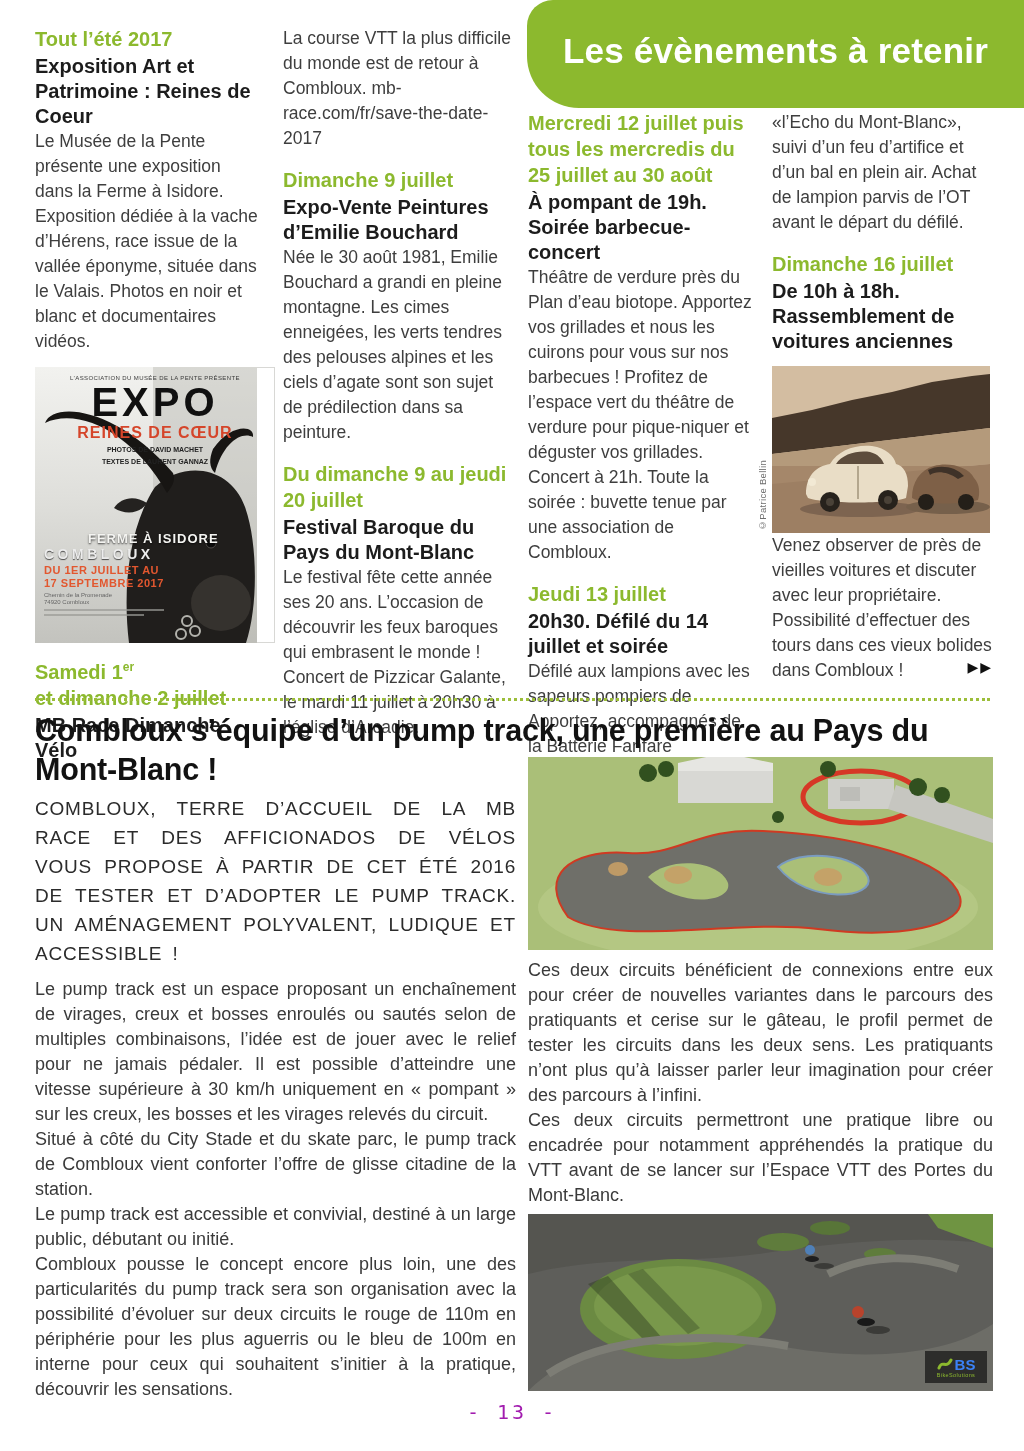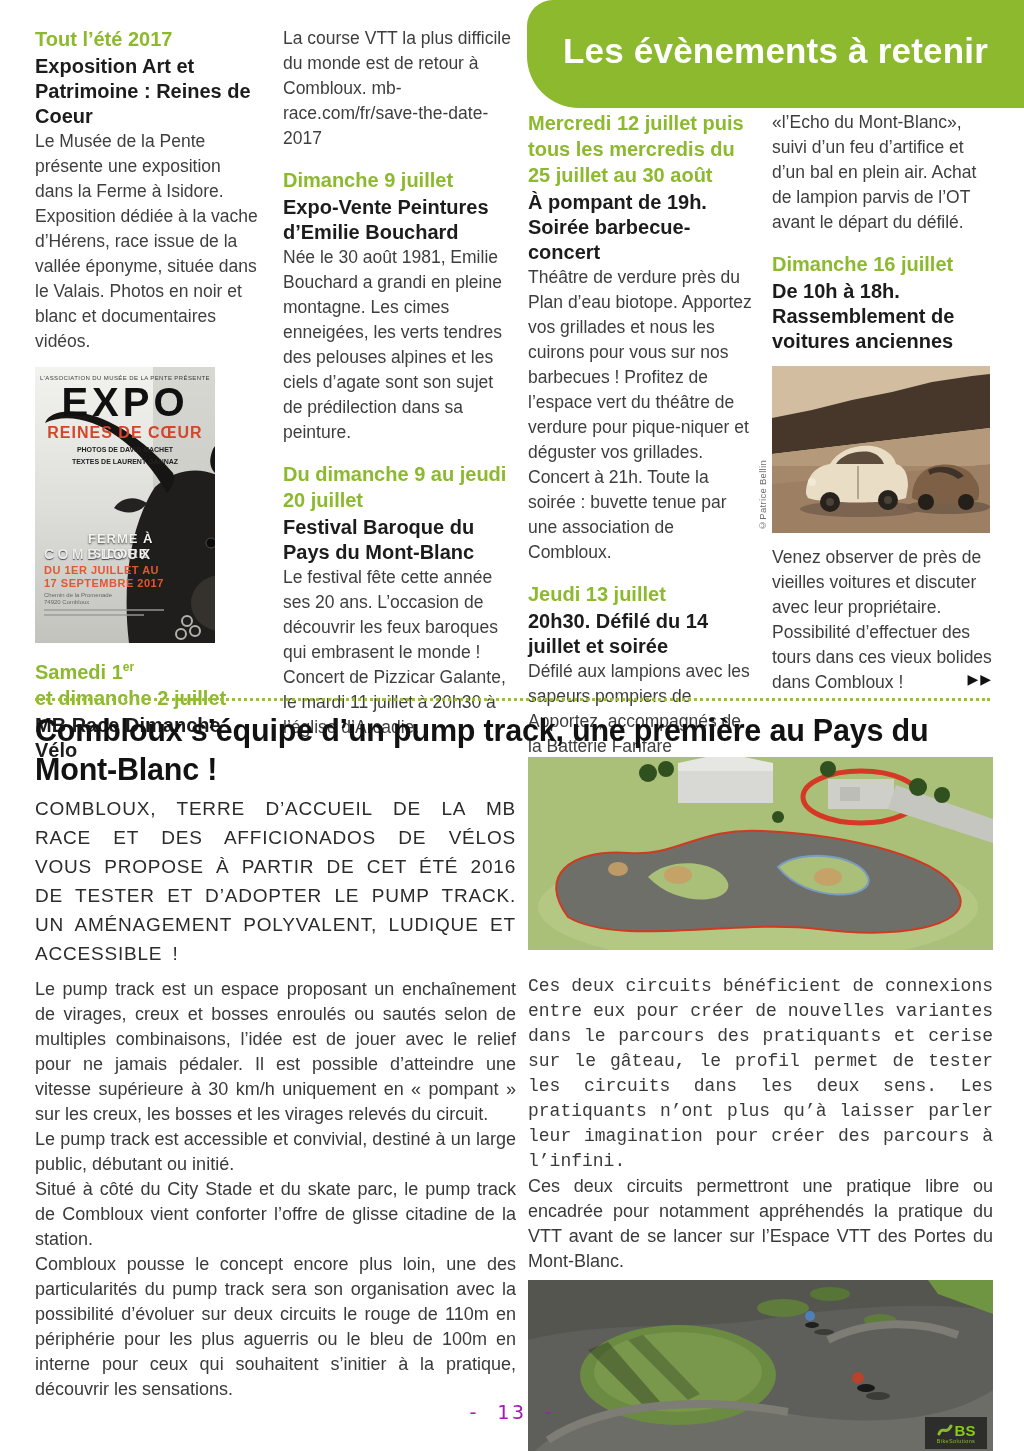--- a/index.html
+++ b/index.html
@@ -28,21 +28,21 @@
 
   .evt-date  { color:#8cb92e; font-weight:700; font-size:20px; line-height:26px; }
   .evt-title { color:#1c1c1c; font-weight:700; font-size:20px; line-height:25px; }
   .evt-body  { font-size:17.5px; line-height:25px; color:#3e3e3e; }
   .mt  { margin-top:16px; }
   .mts { margin-top:2px; }
   sup.ord { font-size:12px; vertical-align:super; line-height:0; }
 
   
   .poster {
-    position:relative; width:180px; height:276px; margin-top:13px;
+    position:relative; width:240px; height:276px; margin-top:13px;
     box-shadow:0 0 0 1px #d8d8d5 inset; overflow:hidden;
   }
   .poster svg { position:absolute; inset:0; }
   .pt { position:absolute; left:0; right:0; text-align:center; }
   .p-tagline { top:8px;  font-size:6px;  color:#3a3a3a; letter-spacing:0.4px; }
   .p-title   { top:15px; font-size:40px; font-weight:800; color:#101010; letter-spacing:4px; line-height:40px; }
   .p-sub     { top:57px; font-size:16px; font-weight:800; color:#d5452a; letter-spacing:1px; }
   .p-credit1 { top:79px; font-size:7px;  font-weight:700; color:#222; }
   .p-credit2 { top:91px; font-size:7px;  font-weight:700; color:#222; }
   .p-left { position:absolute; left:9px; text-align:left; }
@@ -56,21 +56,21 @@
   .p-bar.b1 { top:242px; width:120px; }
   .p-bar.b2 { top:247px; width:100px; }
 
   
   .carphoto { position:relative; width:218px; height:167px; margin-top:12px; }
   .carphoto svg { display:block; }
   .photo-credit {
     position:absolute; left:-15px; bottom:2px; font-size:9.5px; color:#6d6d6d;
     writing-mode:vertical-rl; transform:rotate(180deg); letter-spacing:0.3px;
   }
-  .venez { position:relative; margin-top:12px; }
+  .venez { position:relative; }
   .arrows { position:absolute; right:0; bottom:3px; font-size:14px; color:#111; letter-spacing:2px; }
 
   
   .dotted-sep {
     position:absolute; left:35px; top:698px; width:955px; height:0;
     border-top:3px dotted #9cbe3a;
   }
 
   
   .article-title {
@@ -81,29 +81,29 @@
   .art-left  { position:absolute; left:35px;  top:794px; width:481px; }
   .art-right { position:absolute; left:528px; top:757px; width:465px; }
   .art-lead {
     font-size:19px; line-height:29px; letter-spacing:0.8px; word-spacing:4px;
     color:#2b2b2b; text-align:justify; margin-bottom:9px;
   }
   .art-p { font-size:18px; line-height:25px; color:#3a3a3a; text-align:justify; }
   .figure { position:relative; overflow:hidden; }
   .fig-track { width:465px; height:193px; }
   .fig-photo { width:465px; height:177px; margin-top:6px; }
-  .art-right .art-p.first { margin-top:24px;font-family:Liberation Mono, monospace; }
+  .art-right .art-p.first { margin-top:8px; }
 
   .bs-logo {
     position:absolute; right:6px; bottom:8px; width:62px; height:32px;
     background:rgba(40,40,38,.92); display:flex; align-items:center; justify-content:center;
     flex-direction:column; gap:0;
   }
   .bs-row { display:flex; align-items:center; gap:2px; }
-  .bs-txt { color:#84cc16; font-weight:800; font-size:15px; line-height:15px; }
+  .bs-txt { color:#3b82f6; font-weight:800; font-size:15px; line-height:15px; }
   .bs-sub { color:#8cb92e; font-size:5.5px; letter-spacing:0.4px; line-height:6px; }
 
   .page-number {
     position:absolute; left:0; right:0; top:1400px; text-align:center;
     font-size:20px; color:#a21caf; letter-spacing:3px;
     font-family:"DejaVu Sans Mono","Liberation Mono",monospace;
   }
 </style>
 </head>
 <body>
@@ -218,22 +218,22 @@
     </div>
   </div>
 
   <div class="dotted-sep"></div>
 
   <h1 class="article-title">Combloux s’équipe d’un pump track, une première au Pays du Mont-Blanc !</h1>
 
   <div class="art-left">
     <p class="art-lead">COMBLOUX, TERRE D’ACCUEIL DE LA MB RACE ET DES AFFICIONADOS DE VÉLOS VOUS PROPOSE À PARTIR DE CET ÉTÉ 2016 DE TESTER ET D’ADOPTER LE PUMP TRACK. UN AMÉNAGEMENT POLYVALENT, LUDIQUE ET ACCESSIBLE !</p>
     <p class="art-p">Le pump track est un espace proposant un enchaînement de virages, creux et bosses enroulés ou sautés selon de multiples combinaisons, l’idée est de jouer avec le relief pour ne jamais pédaler. Il est possible d’atteindre une vitesse supérieure à 30 km/h uniquement en « pompant » sur les creux, les bosses et les virages relevés du circuit.</p>
+    <p class="art-p">Situé à côté du City Stade et du skate parc, le pump track de Combloux vient conforter l’offre de glisse citadine de la station.</p>
     <p class="art-p">Le pump track est accessible et convivial, destiné à un large public, débutant ou initié.</p>
-    <p class="art-p">Situé à côté du City Stade et du skate parc, le pump track de Combloux vient conforter l’offre de glisse citadine de la station.</p>
     <p class="art-p">Combloux pousse le concept encore plus loin, une des particularités du pump track sera son organisation avec la possibilité d’évoluer sur deux circuits le rouge de 110m en périphérie pour les plus aguerris ou le bleu de 100m en interne pour ceux qui souhaitent s’initier à la pratique, découvrir les sensations.</p>
   </div>
 
   <div class="art-right">
     <div class="figure fig-track">
       <svg viewBox="0 0 465 193" width="465" height="193">
         <rect width="465" height="193" fill="#aabf78"></rect>
         <ellipse cx="230" cy="150" rx="220" ry="58" fill="#b8cb87" opacity="0.7"></ellipse>
         <rect x="150" y="6" width="95" height="40" fill="#d8d8d4"></rect>
         <polygon points="150,6 197,-4 245,6 245,14 150,14" fill="#e6e6e2"></polygon>

